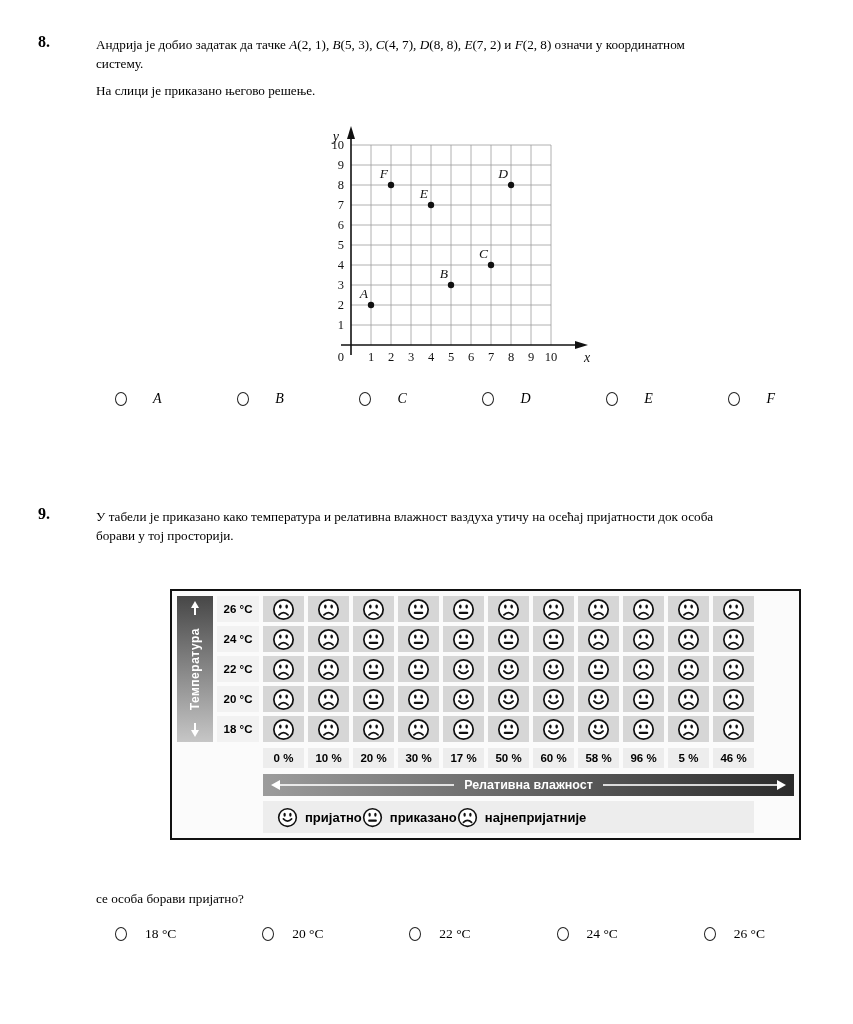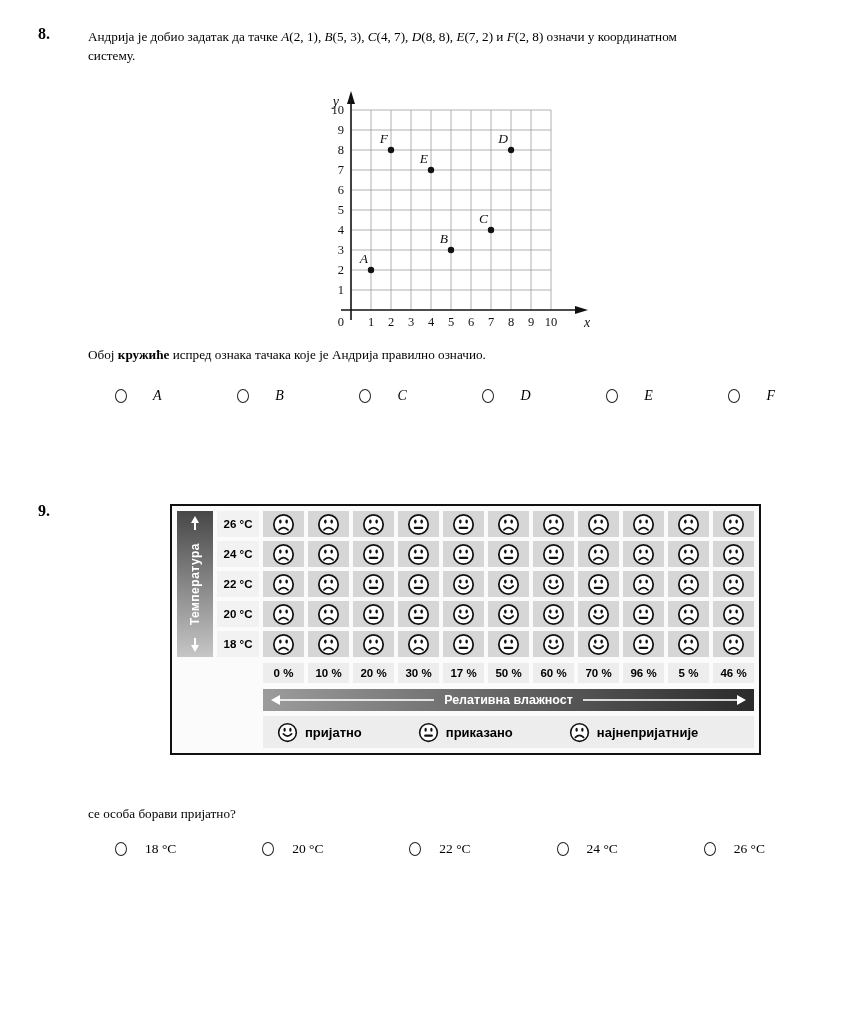--- a/index.html
+++ b/index.html
@@ -1,21 +1,21 @@
 <!DOCTYPE html>
 <html><head>
 <meta charset="utf-8">
 <style>
   html,body{margin:0;padding:0;background:#fff;}
   .page{position:relative;width:853px;height:1024px;background:#fff;overflow:hidden;
         font-family:"Liberation Serif",serif;color:#000;box-sizing:border-box;padding-top:27px;}
   .question{position:relative;}
   .qnum{position:absolute;left:38px;top:-2px;font-weight:bold;font-size:16px;margin:0;}
   .qbody{margin-left:88px;width:740px;}
-  .text{margin:0;font-size:13.2px;line-height:19px;}
+  .text{margin:8px;font-size:13.2px;line-height:19px;}
   
   .graph-wrap{margin:21px 0 0 217px;width:300px;height:246px;}
   
   .options{display:flex;justify-content:space-between;align-items:center;}
   .options-q8{margin:24px 0 0 27px;width:660px;}
   .options-q9{margin:18px 0 0 27px;width:650px;}
   .option{display:flex;align-items:center;}
   .options-q8 .option{gap:26px;}
   .options-q9 .option{gap:18px;}
   .radio{display:inline-block;width:12px;height:14px;border:1.3px solid #222;border-radius:50%;background:#fff;box-sizing:border-box;}
@@ -35,43 +35,44 @@
   .vshaft{width:1.8px;height:7px;background:#fff;}
   .tbl-main{display:flex;flex-direction:column;}
   #smiley-rows{display:flex;flex-direction:column;gap:4px;}
   .srow{display:flex;gap:4px;}
   .temp-chip{width:42px;height:26px;background:#f2f2f2;display:flex;align-items:center;justify-content:center;
              font-family:"Liberation Sans",sans-serif;font-weight:bold;font-size:11.5px;}
   .cell{width:41px;height:26px;background:#d6d6d6;display:flex;align-items:center;justify-content:center;}
   .percent-row{display:flex;gap:4px;margin:6px 0 0 46px;}
   .pchip{width:41px;height:20px;background:#ededed;display:flex;align-items:center;justify-content:center;
          font-family:"Liberation Sans",sans-serif;font-weight:bold;font-size:11.5px;white-space:nowrap;}
-  .humidity-band{margin:6px 0 0 46px;width:491px;height:22px;background:linear-gradient(90deg,#9c9c9c 0%,#2b2b2b 100%);
+  .humidity-band{margin:6px 0 0 46px;width:531px;height:22px;background:linear-gradient(90deg,#9c9c9c 0%,#2b2b2b 100%);
                  display:flex;align-items:center;padding:0 8px;box-sizing:border-box;color:#fff;}
   .h-line{flex:1;height:1.5px;background:rgba(255,255,255,.8);}
   .h-label{font-family:"Liberation Sans",sans-serif;font-weight:bold;font-size:12.5px;padding:0 10px;white-space:nowrap;}
   .h-tri-left{width:0;height:0;border-top:5px solid transparent;border-bottom:5px solid transparent;border-right:9px solid #fff;}
   .h-tri-right{width:0;height:0;border-top:5px solid transparent;border-bottom:5px solid transparent;border-left:9px solid #fff;}
   .legend-row{margin:5px 0 0 46px;width:491px;height:32px;background:#ededed;display:flex;align-items:center;
-              padding:0 14px;box-sizing:border-box;gap:56px;}
+              padding:0 14px;box-sizing:border-box;}
   .legend-item{display:flex;align-items:center;gap:7px;font-family:"Liberation Sans",sans-serif;font-weight:bold;font-size:13px;white-space:nowrap;}
   
   .instr{margin-top:13px;}
   .q9{margin-top:100px;}
   .q9-question{margin-top:30px;}
 </style>
 </head>
 <body>
 
 <div class="page">
 
   <section class="question q8">
     <p class="qnum">8.</p>
     <div class="qbody">
       <p class="text"><span>Андрија је добио задатак да тачке </span><span style="font-style: italic;">A</span><span>(2, 1), </span><span style="font-style: italic;">B</span><span>(5, 3), </span><span style="font-style: italic;">C</span><span>(4, 7), </span><span style="font-style: italic;">D</span><span>(8, 8), </span><span style="font-style: italic;">E</span><span>(7, 2) и </span><span style="font-style: italic;">F</span><span>(2, 8) означи у координатном</span><br><span>систему.</span></p>
+      <p class="text">На слици је приказано његово решење.</p>
       <div class="graph-wrap">
         <svg id="coordinate-plot" width="300" height="246" viewBox="0 0 300 246">
             <line x1="66" y1="224" x2="66" y2="24" stroke="#9c9c9c" stroke-width="0.8"></line>
             <line x1="46" y1="204" x2="246" y2="204" stroke="#9c9c9c" stroke-width="0.8"></line>
             <line x1="86" y1="224" x2="86" y2="24" stroke="#9c9c9c" stroke-width="0.8"></line>
             <line x1="46" y1="184" x2="246" y2="184" stroke="#9c9c9c" stroke-width="0.8"></line>
             <line x1="106" y1="224" x2="106" y2="24" stroke="#9c9c9c" stroke-width="0.8"></line>
             <line x1="46" y1="164" x2="246" y2="164" stroke="#9c9c9c" stroke-width="0.8"></line>
             <line x1="126" y1="224" x2="126" y2="24" stroke="#9c9c9c" stroke-width="0.8"></line>
             <line x1="46" y1="144" x2="246" y2="144" stroke="#9c9c9c" stroke-width="0.8"></line>
@@ -121,21 +122,20 @@
             <circle cx="186" cy="144" r="3.2" fill="#111"></circle>
             <text x="183" y="137" text-anchor="end" font-size="13.5" fill="#111" font-family="&quot;Liberation Serif&quot;, serif" font-style="italic">C</text>
             <circle cx="206" cy="64" r="3.2" fill="#111"></circle>
             <text x="203" y="57" text-anchor="end" font-size="13.5" fill="#111" font-family="&quot;Liberation Serif&quot;, serif" font-style="italic">D</text>
             <circle cx="126" cy="84" r="3.2" fill="#111"></circle>
             <text x="123" y="77" text-anchor="end" font-size="13.5" fill="#111" font-family="&quot;Liberation Serif&quot;, serif" font-style="italic">E</text>
             <circle cx="86" cy="64" r="3.2" fill="#111"></circle>
             <text x="83" y="57" text-anchor="end" font-size="13.5" fill="#111" font-family="&quot;Liberation Serif&quot;, serif" font-style="italic">F</text>
           </svg>
       </div>
-      <p class="text instr"><span>Обој </span><span style="font-weight: bold;">кружиће</span><span> испред ознака тачака које је Андрија правилно означио.</span></p>
       <div class="options options-q8" id="q8-options">
           <div class="option">
             <span class="radio"></span>
             <span class="opt-letter">A</span>
           </div>
           <div class="option">
             <span class="radio"></span>
             <span class="opt-letter">B</span>
           </div>
           <div class="option">
@@ -154,20 +154,21 @@
             <span class="radio"></span>
             <span class="opt-letter">F</span>
           </div>
         </div>
     </div>
   </section>
 
   <section class="question q9">
     <p class="qnum">9.</p>
     <div class="qbody">
+      <p class="text"><span>У табели је приказано како температура и релативна влажност ваздуха утичу на осећај пријатности док особа</span><br><span>борави у тој просторији.</span></p>
 
       <div class="smiley-table">
         <div class="tbl-inner">
           <div class="temp-band">
             <span class="v-arrow">
                 <span class="tri-up"></span>
                 <span class="vshaft"></span>
               </span>
             <span class="temp-band-label">Температура</span>
             <span class="v-arrow">
@@ -634,21 +635,21 @@
                 </div>
               </div>
             <div class="percent-row" id="percent-row">
                 <div class="pchip">0 %</div>
                 <div class="pchip">10 %</div>
                 <div class="pchip">20 %</div>
                 <div class="pchip">30 %</div>
                 <div class="pchip">17 %</div>
                 <div class="pchip">50 %</div>
                 <div class="pchip">60 %</div>
-                <div class="pchip">70 %</div>
+                <div class="pchip">58 %</div>
                 <div class="pchip">96 %</div>
                 <div class="pchip">5 %</div>
                 <div class="pchip">46 %</div>
               </div>
             <div class="humidity-band">
               <span class="h-tri-left"></span>
               <span class="h-line"></span>
               <span class="h-label">Релативна влажност</span>
               <span class="h-line"></span>
               <span class="h-tri-right"></span>

